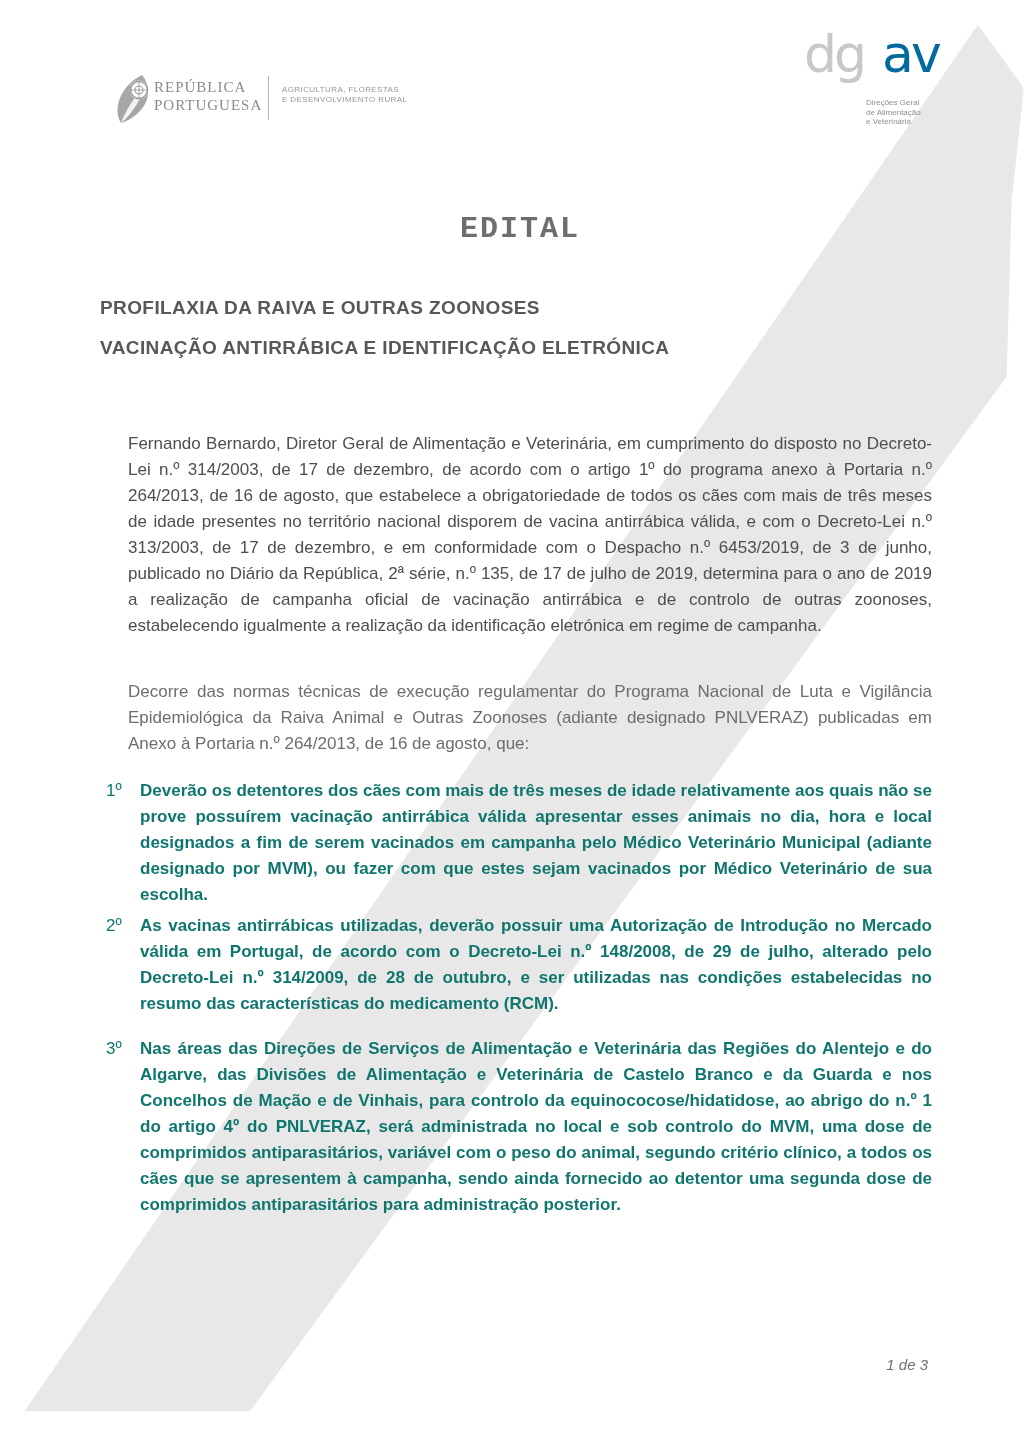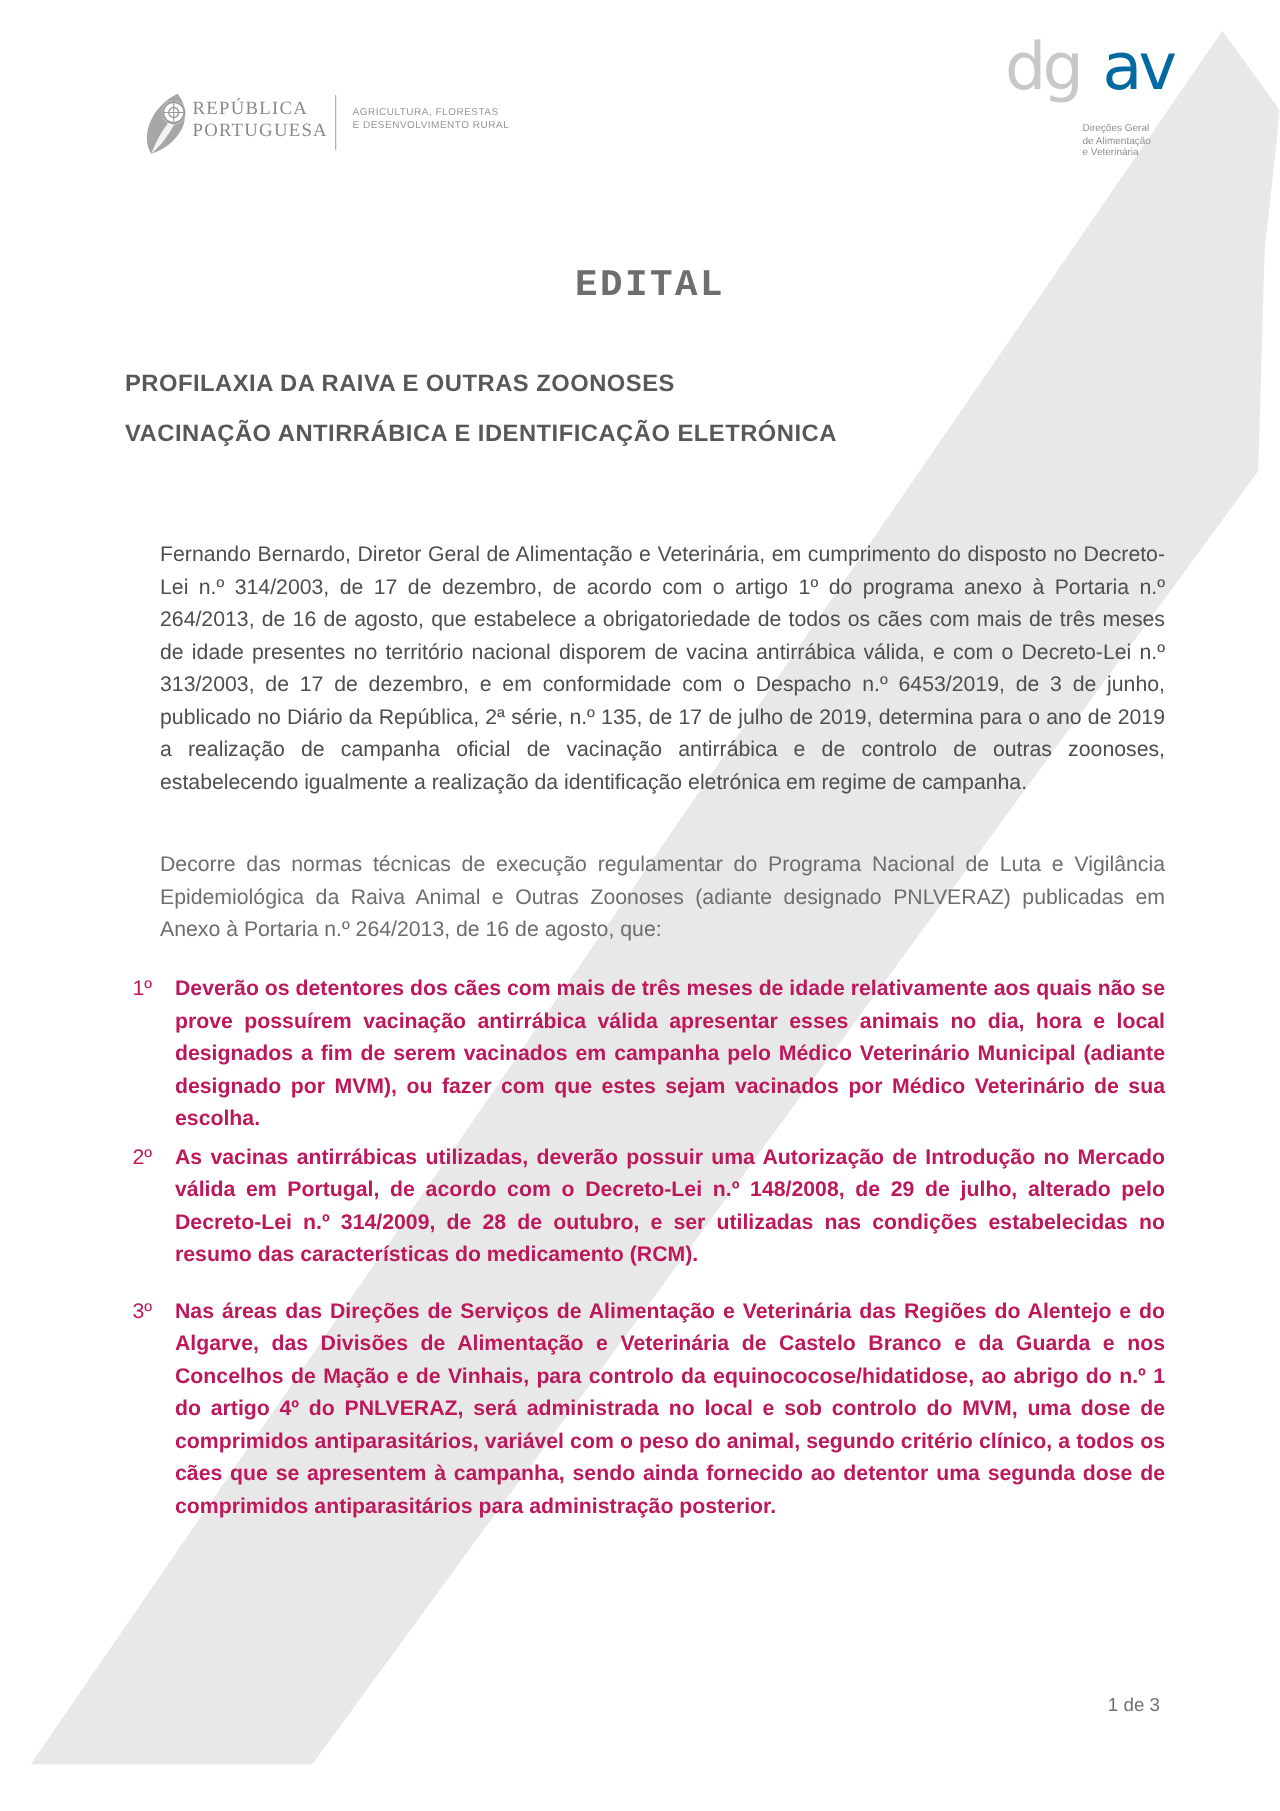--- a/index.html
+++ b/index.html
@@ -73,32 +73,32 @@
   
   .para {
     position: absolute; left: 128px; width: 804px;
     font-size: 17px; line-height: 26px; text-align: justify;
   }
   .para.p1 { top: 414px; color: #4e4e4e; }
   .para.p2 { top: 662px; color: #6d6d6d; }
 
   .item {
     position: absolute; left: 106px; width: 826px;
-    display: flex; font-size: 17px; line-height: 26px; color: #be185d;
+    display: flex; font-size: 17px; line-height: 26px; color: #0f766e;
   }
   .item .num { flex: 0 0 34px; }
   .item .txt { flex: 1; text-align: justify; font-weight: bold; }
   .item.i1 { top: 778px; }
   .item.i2 { top: 913px; }
   .item.i3 { top: 1036px; }
 
   
   .page-number {
     position: absolute; left: 828px; top: 1356px; width: 100px;
-    text-align: right; font-size: 15px; color: #707070;
+    text-align: right; font-size: 15px; color: #707070; font-style: italic;
   }
 </style>
 </head>
 <body>
 
 <div class="page">
 
   <div class="scan-band"></div>
 
   <div class="content">

